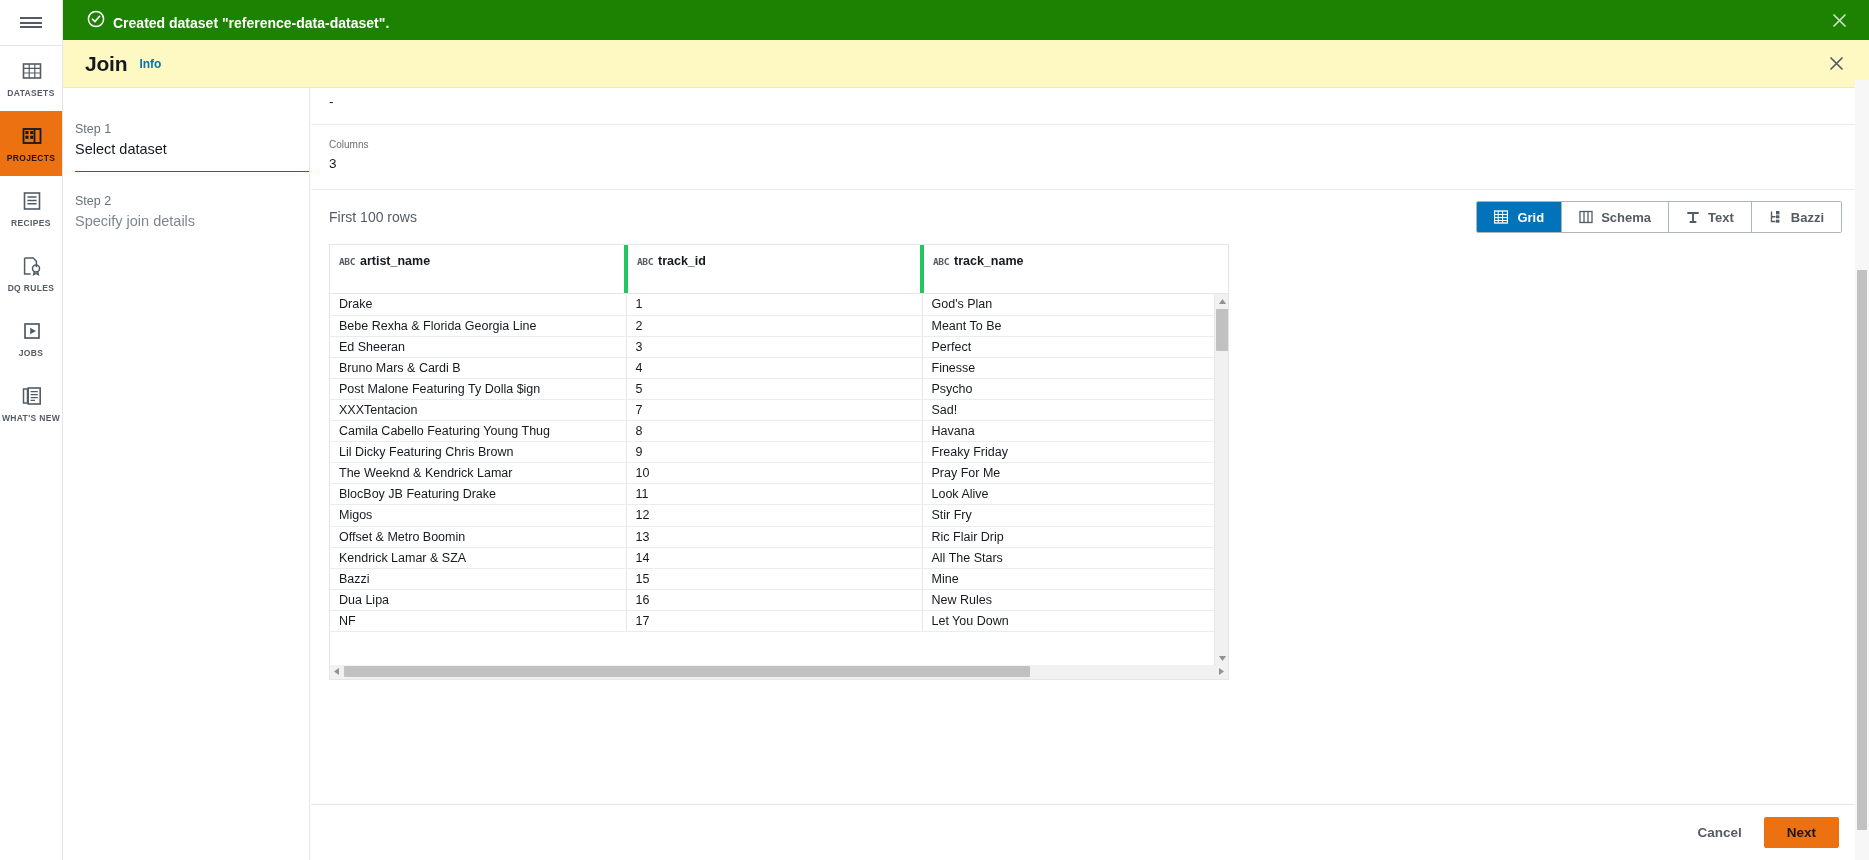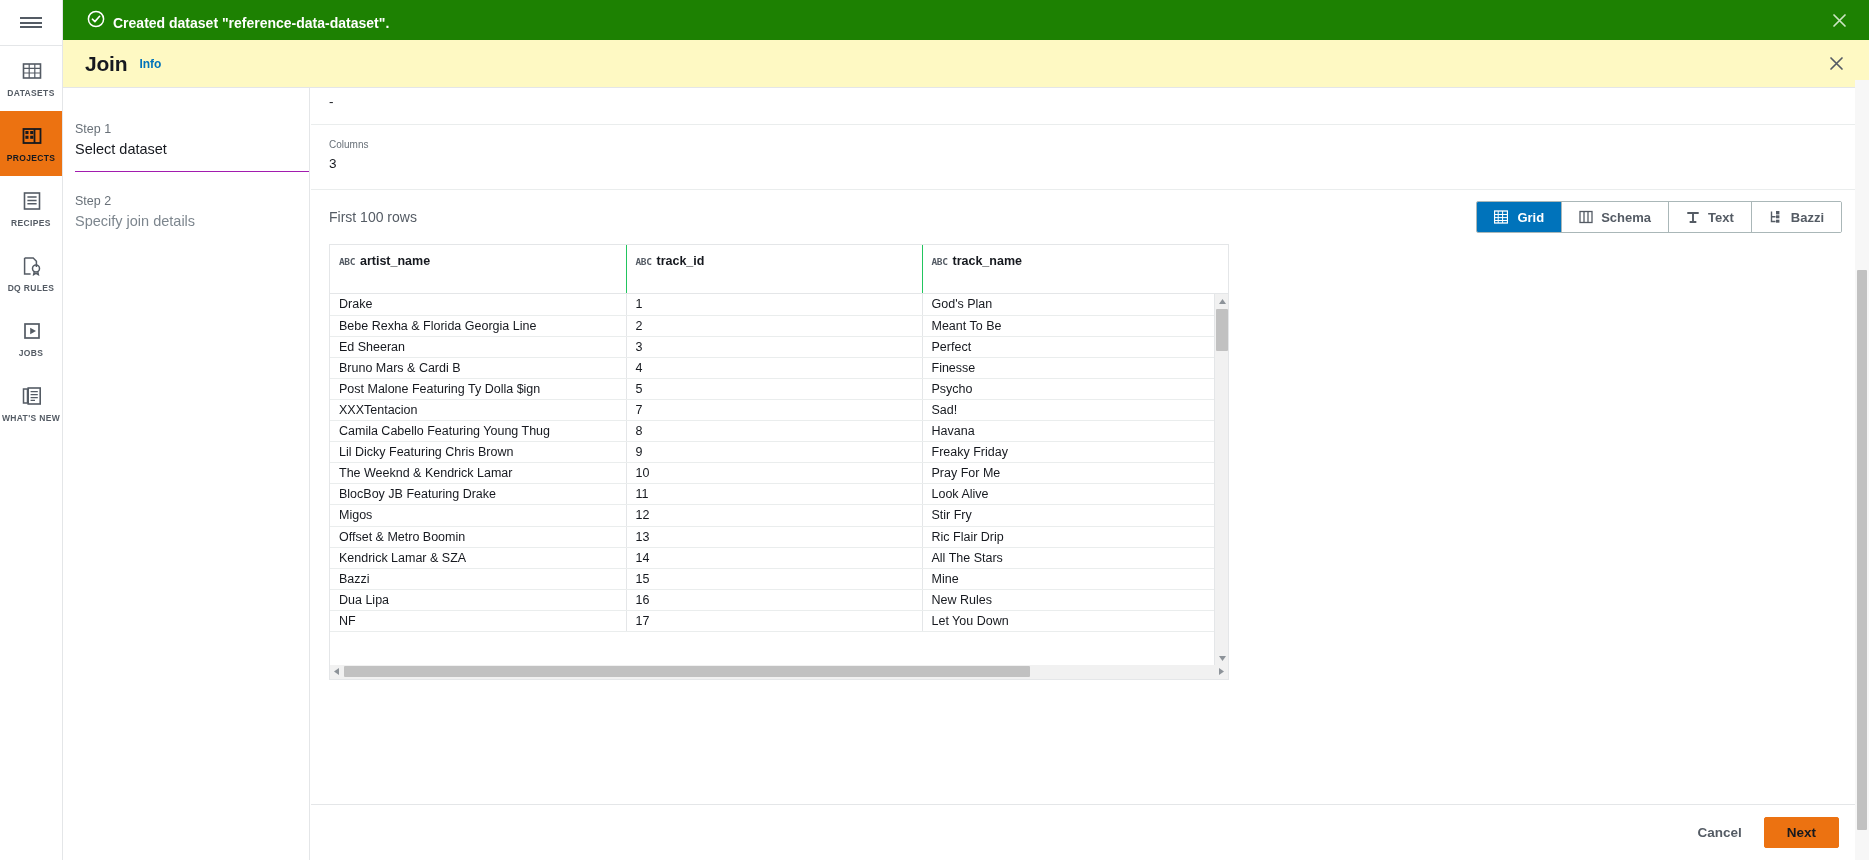--- a/index.html
+++ b/index.html
@@ -155,21 +155,21 @@
     border-bottom: none;
     background: #fff;
   }
   table.dt { border-collapse: collapse; table-layout: fixed; width: 886px; }
   table.dt th {
     height: 48px;
     vertical-align: top;
     text-align: left;
     padding: 9px 0 0 9px;
     font-size: 12.5px; font-weight: 700; color: #16191f;
-    border-right: 1px solid #22c55e;
+    border-right: 4px solid #22c55e;
     background: #fff;
   }
   table.dt th:last-child { border-right: none; }
   table.dt th .abc {
     font-family: "DejaVu Sans Mono", monospace;
     font-size: 9.5px; font-weight: 700; color: #545b64;
     letter-spacing: -.4px;
     margin-right: 5px;
   }
   .hdrRule { height: 1px; background: #e4e6e8; }

